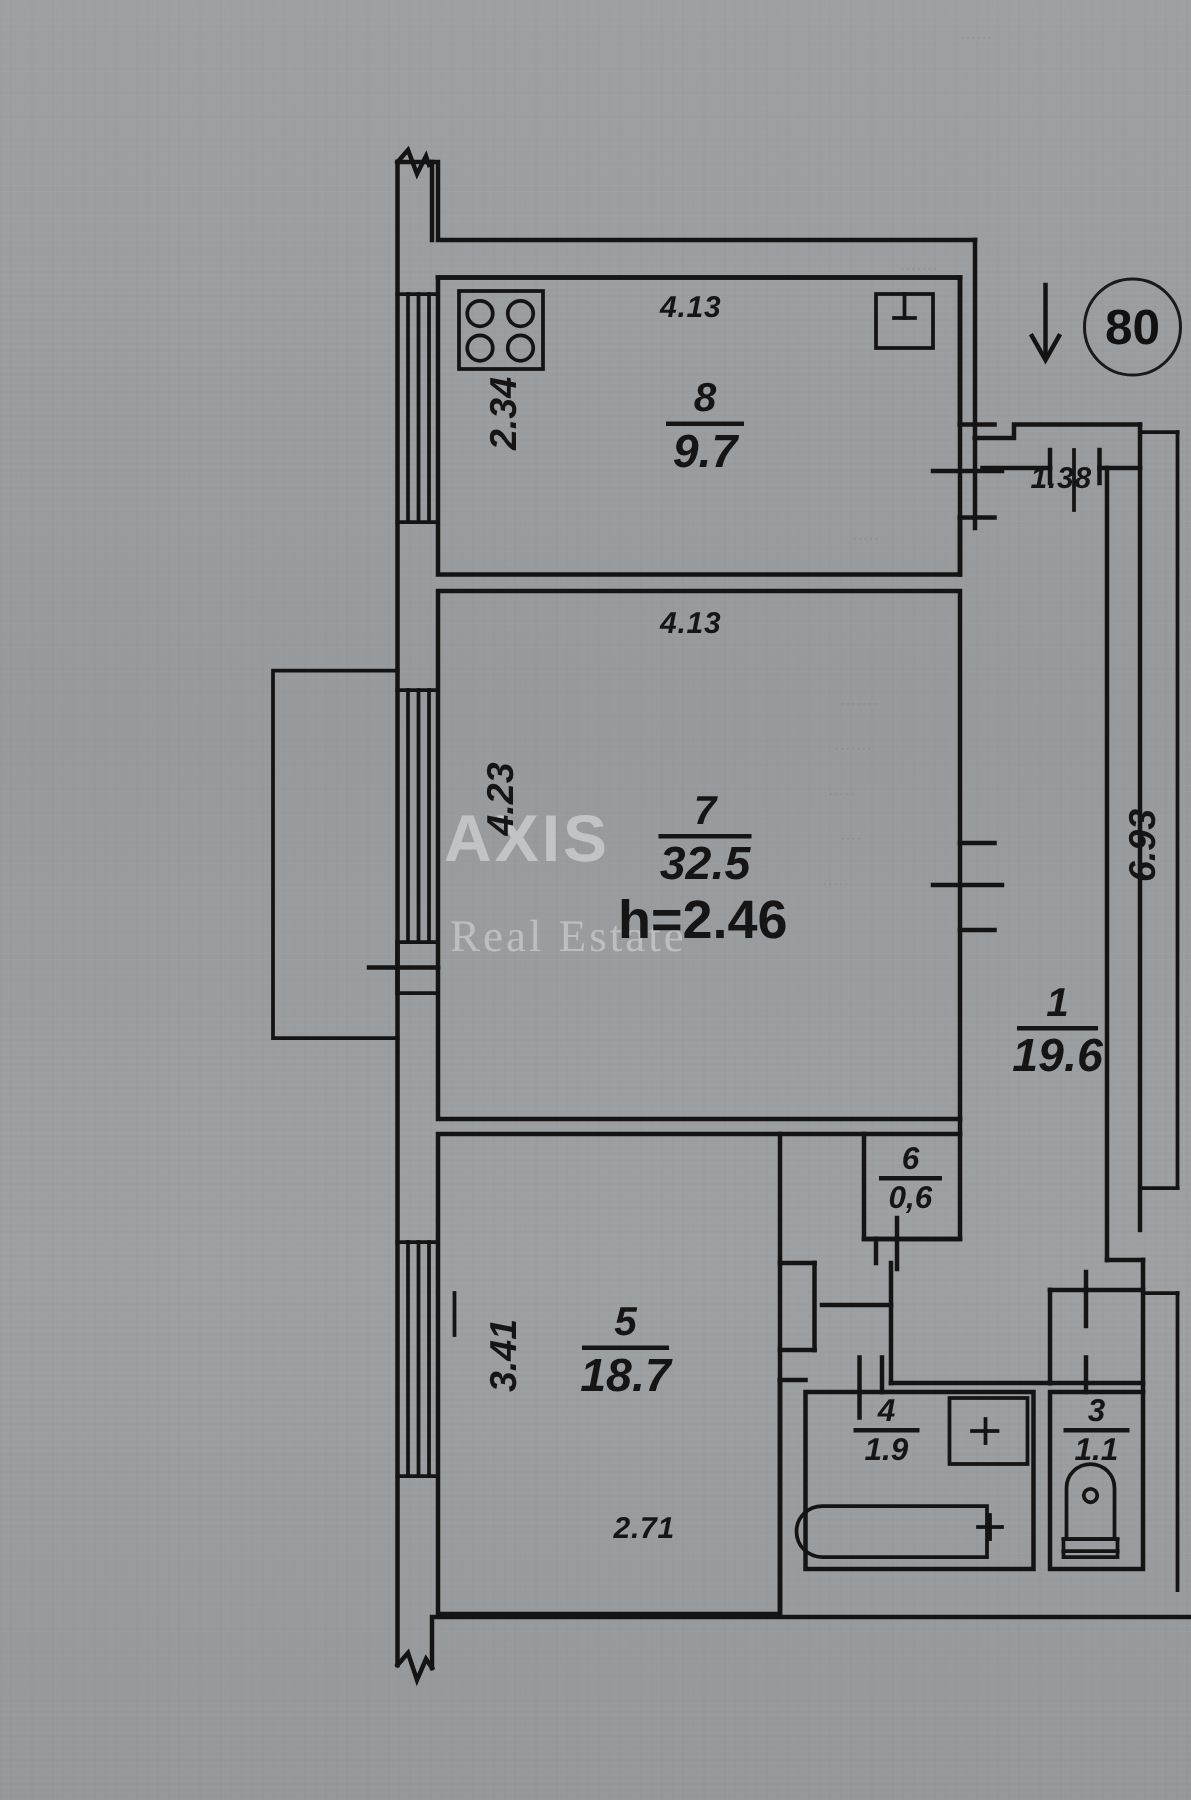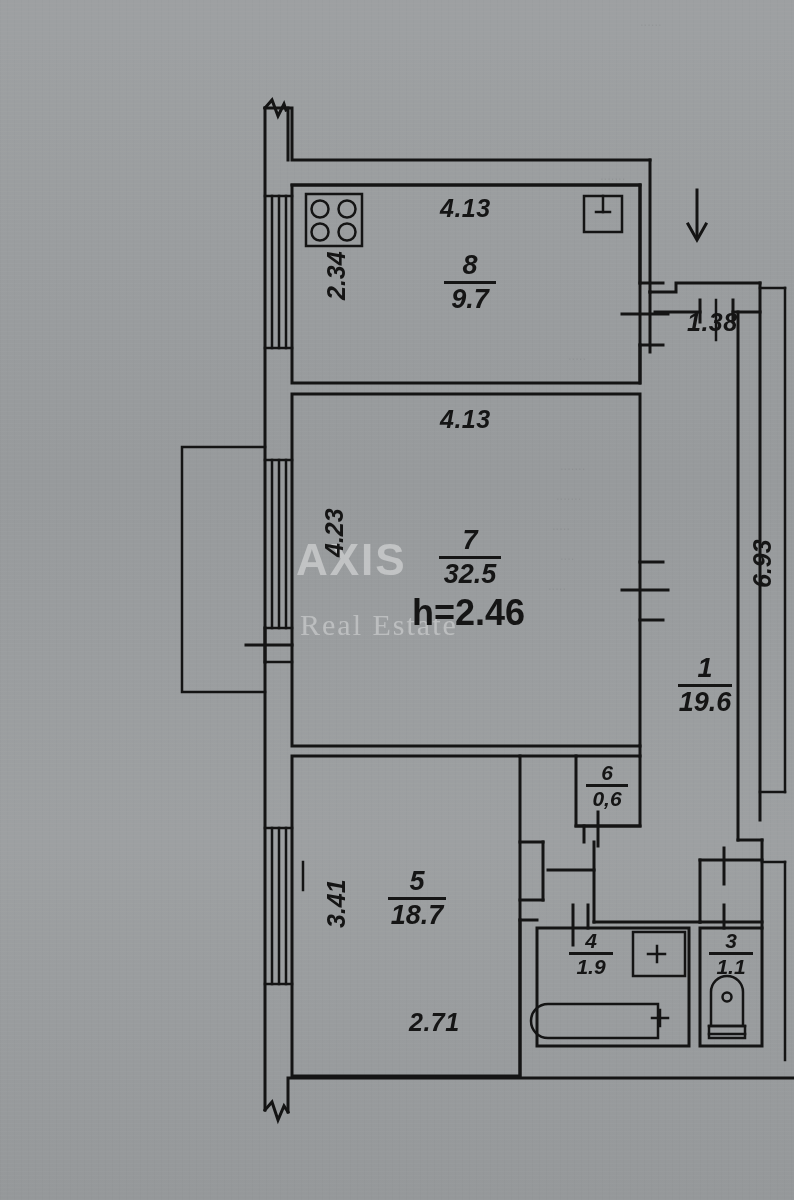--- a/index.html
+++ b/index.html
@@ -69,21 +69,21 @@
   .lbl {
     position: absolute;
     color: #151515;
     font-family: "Liberation Sans", sans-serif;
     font-style: italic;
     font-weight: bold;
     white-space: nowrap;
     user-select: none;
   }
   .dim {
-    font-size: 25px;
+    font-size: 20px;
     letter-spacing: 0.5px;
   }
   .dim-v {
     font-size: 25px;
     transform-origin: 0 0;
     transform: rotate(-90deg);
   }
   .room-frac {
     position: absolute;
     text-align: center;
@@ -99,21 +99,21 @@
     line-height: 1.02;
   }
   .room-frac .bar {
     display: block;
     height: 3px;
     background: #151515;
     margin: 1px auto 1px auto;
   }
   .room-frac .den {
     display: block;
-    font-size: 27px;
+    font-size: 31px;
     line-height: 1.05;
   }
   .room-frac.small .num,
   .room-frac.small .den { font-size: 21px; }
   #height-label {
     left: 412px;
     top: 592px;
     font-size: 36px;
     font-style: normal;
     letter-spacing: 0px;
@@ -355,14 +355,15 @@
     <span class="bar" style="width:44px;"></span>
     <span class="den">1.9</span>
   </div>
 
   <div class="room-frac small" style="left:703px; top:930px; width:56px;">
     <span class="num">3</span>
     <span class="bar" style="width:44px;"></span>
     <span class="den">1.1</span>
   </div>
 
+  <div id="marker-80">80</div>
 
 </div>
 
 </body></html>

